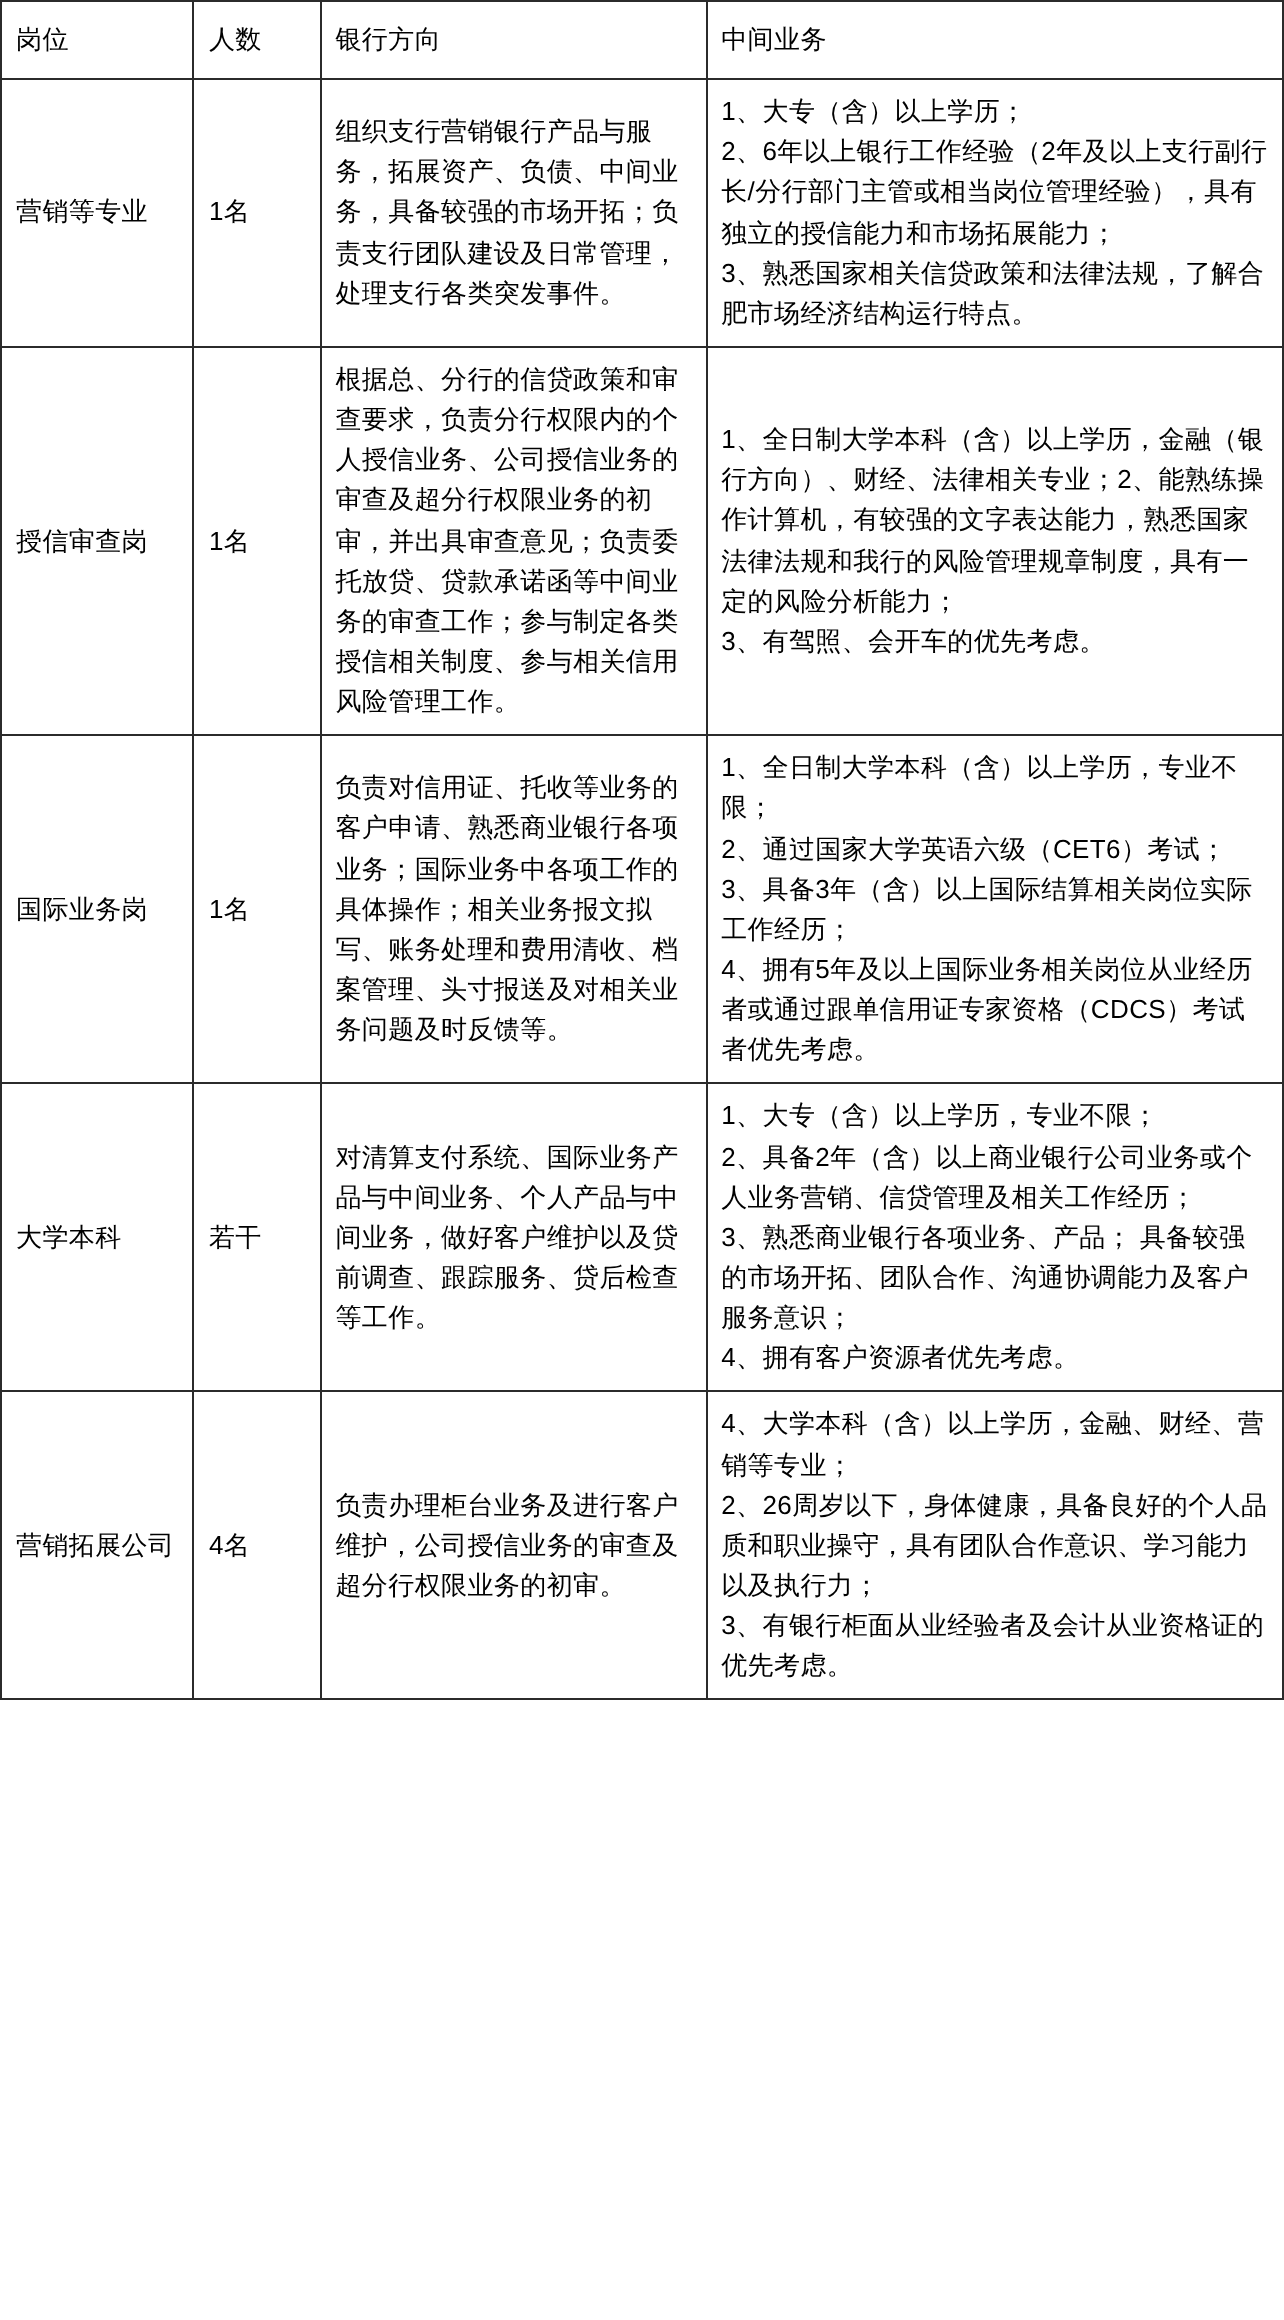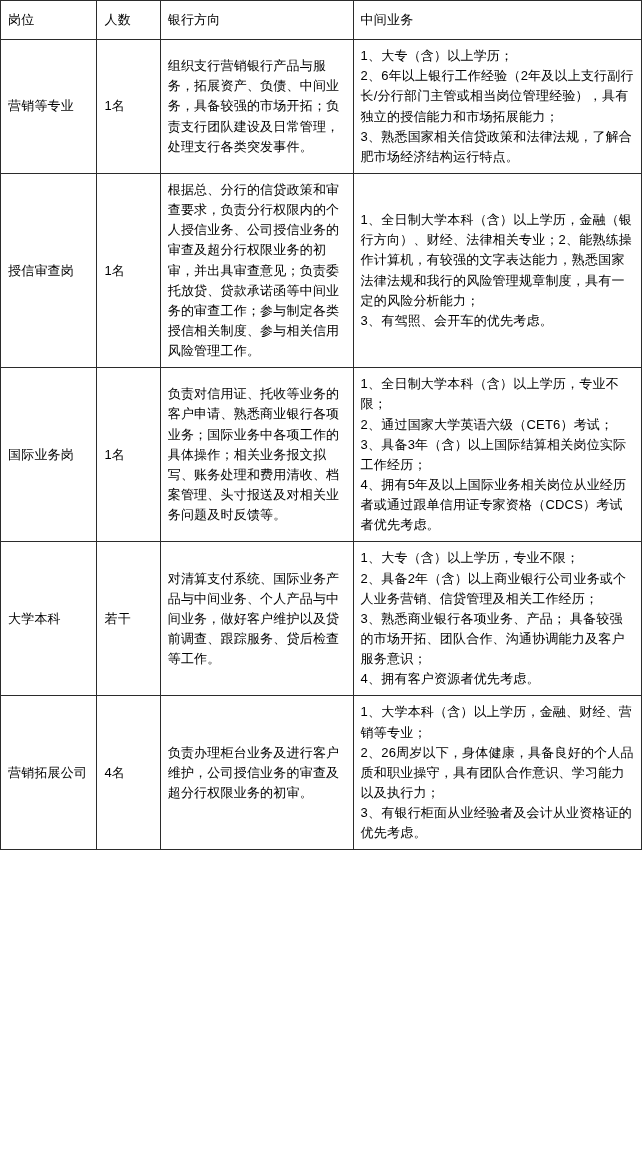--- a/index.html
+++ b/index.html
@@ -134,19 +134,19 @@
       <td class="cell-post">
           <span class="txt">营销拓展公司</span>
         </td>
       <td class="cell-count">
           <span class="txt">4名</span>
         </td>
       <td class="cell-duty">
           <span class="txt">负责办理柜台业务及进行客户维护，公司授信业务的审查及超分行权限业务的初审。</span>
         </td>
       <td class="cell-req">
-          <span class="txt">1、大学本科（含）以上学历，金融、财经、营销等专业；
+          <span class="txt">4、大学本科（含）以上学历，金融、财经、营销等专业；
 2、26周岁以下，身体健康，具备良好的个人品质和职业操守，具有团队合作意识、学习能力以及执行力；
 3、有银行柜面从业经验者及会计从业资格证的优先考虑。</span>
         </td>
     </tr>
   </tbody>
 </table>
 
 </body></html>

